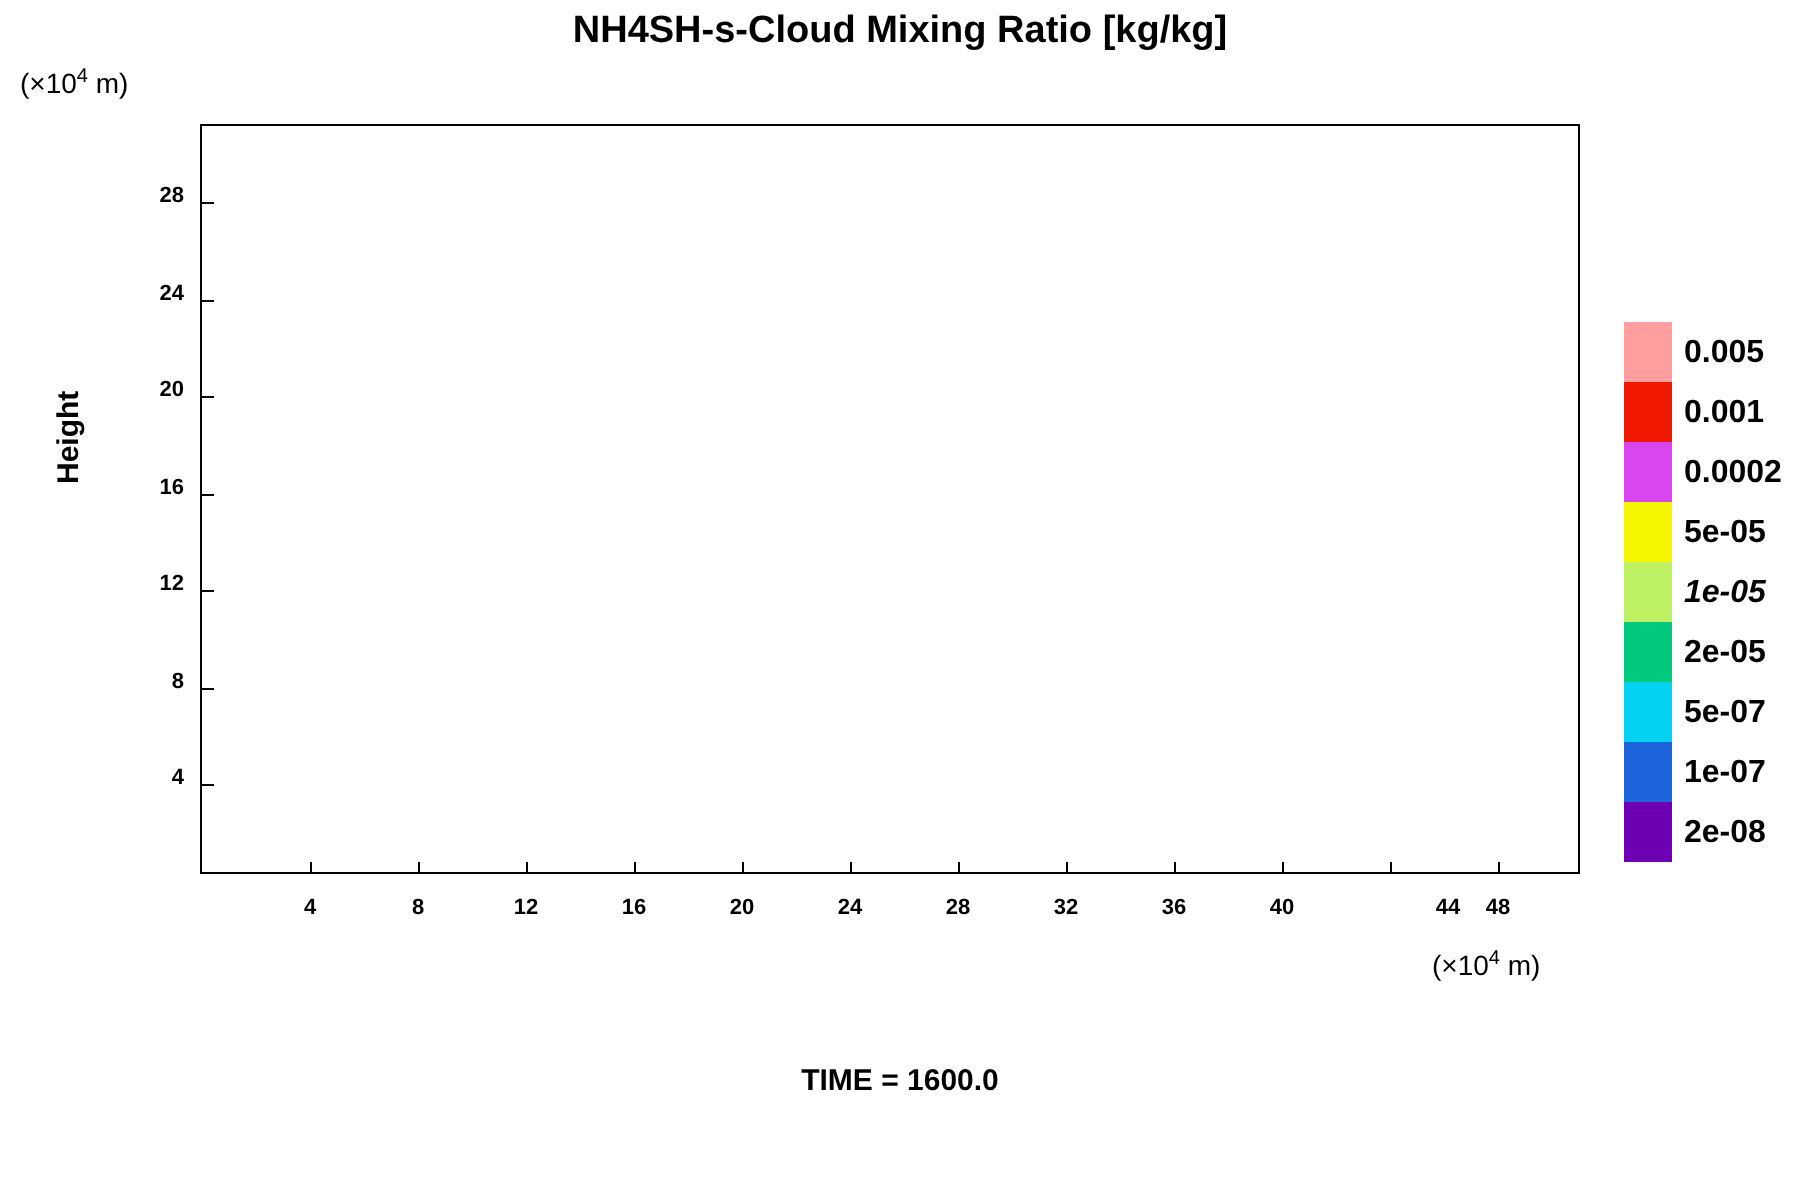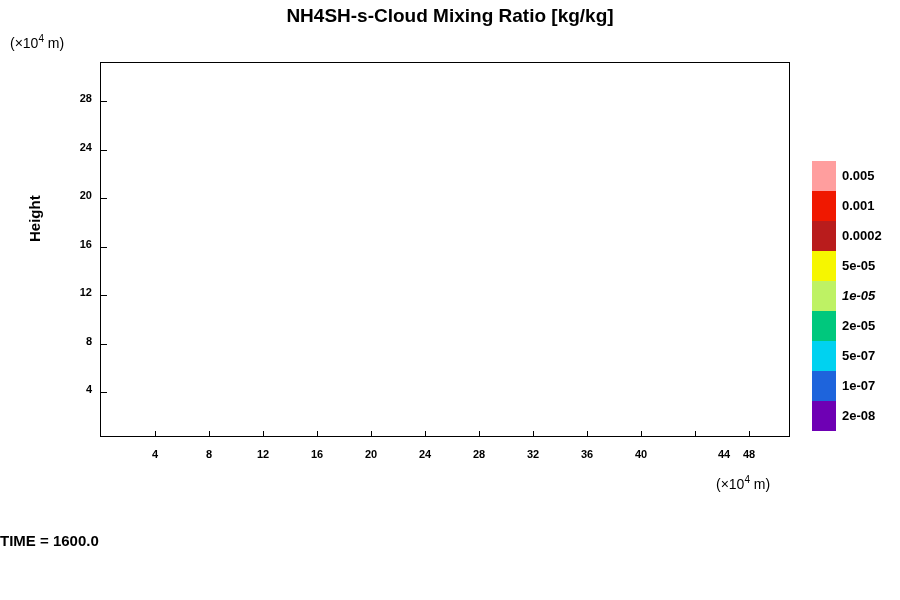--- a/index.html
+++ b/index.html
@@ -117,32 +117,32 @@
   .legend-swatch {
     width: 24px;
     height: 30px;
     position: relative;
   }
   .legend-label {
     position: absolute;
     left: 30px;
     top: 50%;
     margin-top: -8px;
-    font-size: 13px;
+    font-size: 16px;
     font-weight: bold;
     white-space: nowrap;
     text-align: center;
   }
 
   .time-label {
     position: absolute;
     left: 0;
     top: 532px;
     width: 900px;
-    text-align: left;
+    text-align: center;
     font-size: 15px;
     font-weight: bold;
   }
 </style>
 </head>
 <body>
 
 <div id="chart-root">
 
   <div class="title">NH4SH-s-Cloud Mixing Ratio [kg/kg]</div>
@@ -197,21 +197,21 @@
 
   <div class="x-unit-label">(×10<span class="unit-exp">4</span> m)</div>
 
   <div class="legend">
     <div class="legend-swatch" style="background:#ff9e9e;">
       <span class="legend-label">0.005</span>
     </div>
     <div class="legend-swatch" style="background:#f01800;">
       <span class="legend-label">0.001</span>
     </div>
-    <div class="legend-swatch" style="background:#b91c1c;">
+    <div class="legend-swatch" style="background:#d946ef;">
       <span class="legend-label">0.0002</span>
     </div>
     <div class="legend-swatch" style="background:#f6f600;">
       <span class="legend-label">5e-05</span>
     </div>
     <div class="legend-swatch" style="background:#bef264;font-style:italic;">
       <span class="legend-label">1e-05</span>
     </div>
     <div class="legend-swatch" style="background:#00c87d;">
       <span class="legend-label">2e-05</span>

